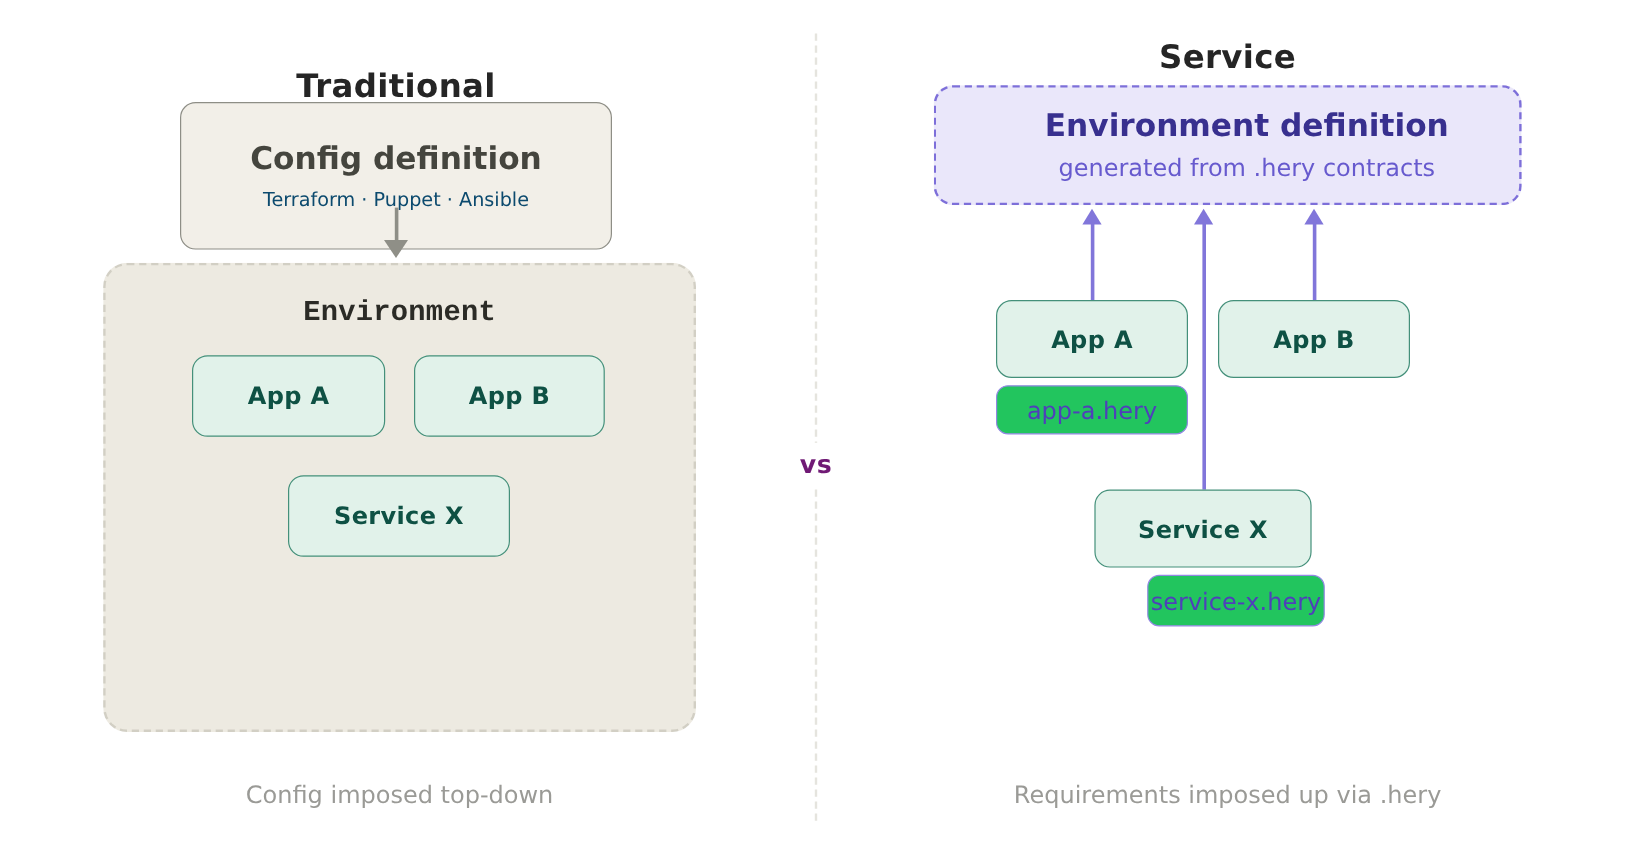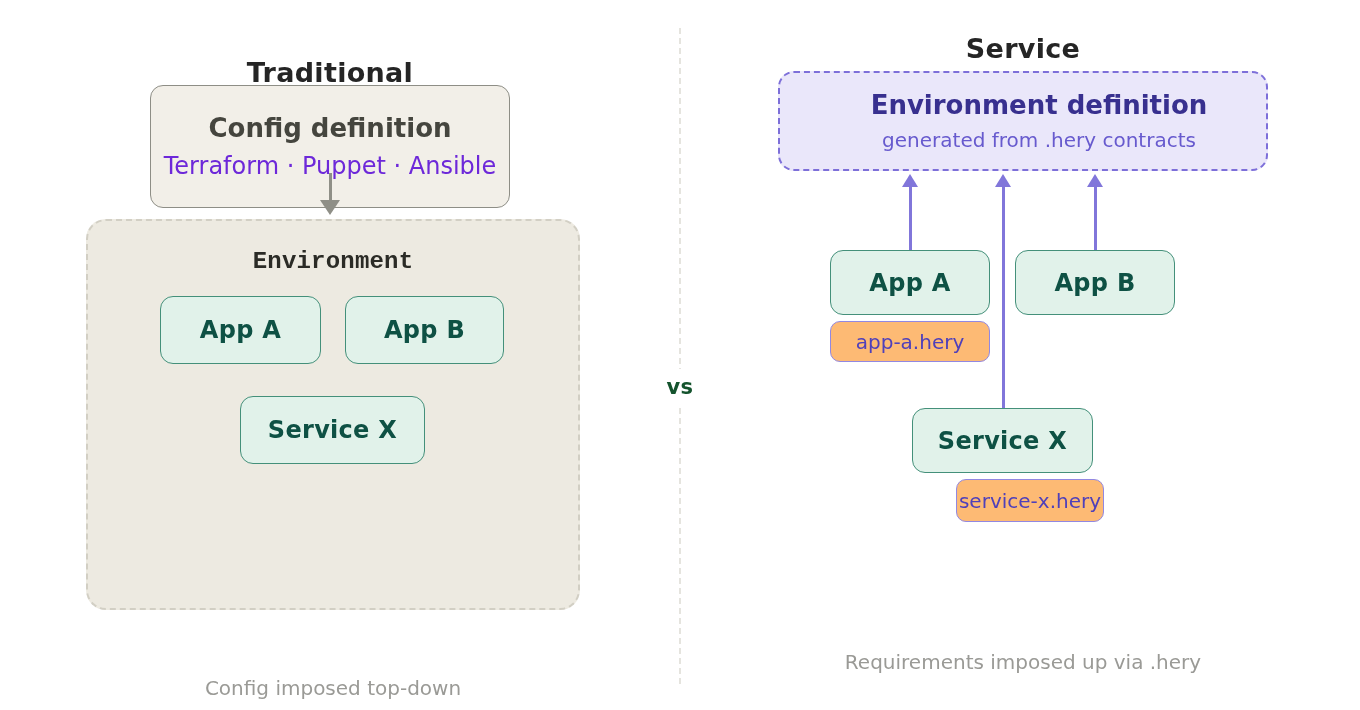--- a/index.html
+++ b/index.html
@@ -18,51 +18,51 @@
     letter-spacing: 0.3px;
   }
 
   
   .config-box {
     background: #f2efe8; border: 1.5px solid #8e8e86; border-radius: 13px;
     display: flex; flex-direction: column; align-items: center; justify-content: center;
     gap: 9px;
   }
   .config-title { font-size: 26px; font-weight: bold; color: #45453e; }
-  .config-subtitle { font-size: 24px; color: #6d28d9; }
+  .config-subtitle { font-size: 16px; color: #0c4a6e; }
 
   
   .env-box {
     background: #edeae1; border: 2px dashed #d2cfc4; border-radius: 20px;
   }
   .env-title {
     text-align: center; padding-top: 27px; font-size: 24px; font-weight: bold; color: #2b2b26;
     letter-spacing: 0.2px;
     font-family: Liberation Mono, monospace;
   }
 
   
   .node-box {
     background: #e1f2ea; border: 1.5px solid #44907a; border-radius: 13px;
     display: flex; align-items: center; justify-content: center;
   }
-  .node-label { font-size: 24px; font-weight: bold; color: #0e5144; letter-spacing: 0.3px; }
+  .node-label { font-size: 20px; font-weight: bold; color: #0e5144; letter-spacing: 0.3px; }
 
   
   .envdef-box {
     background: #eae7fa; border: 2px dashed #7d6fd9; border-radius: 16px;
     display: flex; flex-direction: column; align-items: center; justify-content: center;
     gap: 8px;
   }
   .envdef-title { font-size: 26px; font-weight: bold; color: #38308f; }
   .envdef-subtitle { font-size: 20px; color: #675ace; }
 
   
   .hery-box {
-    background: #fdba74; border: 1.5px solid #9288e2; border-radius: 10px;
+    background: #22c55e; border: 1.5px solid #9288e2; border-radius: 10px;
     display: flex; align-items: center; justify-content: center;
   }
   .hery-label { font-size: 20px; color: #4f40ba; }
 
   
   .stem-gray { background: #8f8f87; width: 3px; }
   .head-down {
     width: 0; height: 0;
     border-left: 10px solid transparent; border-right: 10px solid transparent;
     border-top: 15px solid #8f8f87;
@@ -72,21 +72,21 @@
     width: 0; height: 0;
     border-left: 8px solid transparent; border-right: 8px solid transparent;
     border-bottom: 13px solid #8176da;
   }
 
   
   .divider { border-left: 2px dashed #e5e4de; width: 0; }
   .vs-label {
     transform: translate(-50%, -50%);
     background: #ffffff; padding: 6px 3px;
-    font-size: 21px; font-weight: bold; color: #14532d; letter-spacing: 0.5px;
+    font-size: 21px; font-weight: bold; color: #701a75; letter-spacing: 0.5px;
   }
 
   
   .caption { text-align: center; font-size: 20px; color: #9a9a96; }
 </style>
 </head>
 <body>
 
 <div class="canvas">
 
@@ -109,21 +109,21 @@
 
     <div class="abs node-box" style="left:257px; top:75px; width:159px; height:68px;">
       <span class="node-label">App B</span>
     </div>
 
     <div class="abs node-box" style="left:152px; top:175px; width:185px; height:68px;">
       <span class="node-label">Service X</span>
     </div>
   </div>
 
-  <div class="abs caption" style="left:86px; top:676px; width:494px;">Config imposed top-down</div>
+  <div class="abs caption" style="left:86px; top:650px; width:494px;">Config imposed top-down</div>
 
   <div class="abs divider" style="left:679px; top:28px; height:656px;"></div>
   <div class="abs vs-label" style="left:680px; top:387px;">vs</div>
 
   <div class="abs panel-title" style="left:778px; top:33px; width:490px;">Service</div>
 
   <div class="abs envdef-box" style="left:778px; top:71px; width:490px; height:100px;padding-left:32px;">
     <div class="envdef-title">Environment definition</div>
     <div class="envdef-subtitle">generated from .hery contracts</div>
   </div>

